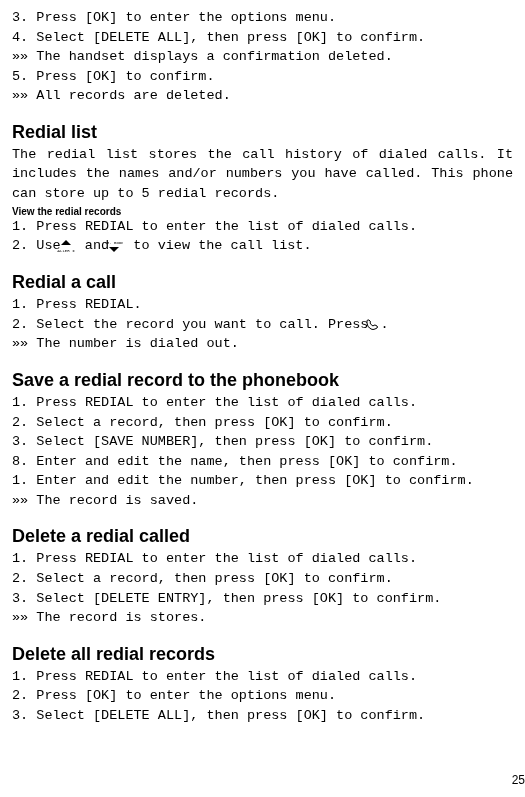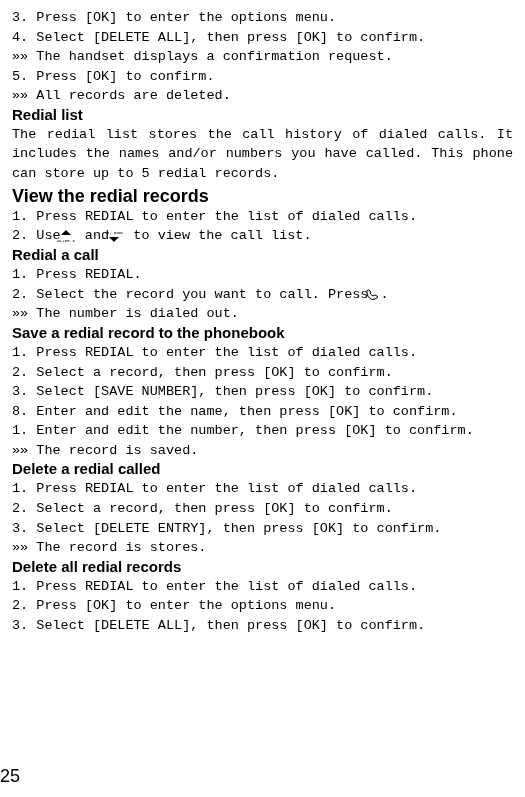--- a/index.html
+++ b/index.html
@@ -19,54 +19,55 @@
     .line {
       font-size: 13.5px;
       line-height: 1.45;
       margin-bottom: 0px;
       font-family: Liberation Mono, monospace;
     }
     .justify {
       text-align: justify;
     }
     .heading {
-      font-size: 15px;
+      font-size: 18px;
       font-weight: bold;
+      margin-top: 16px;
       margin-bottom: 2px;
     }
     .subheading {
-      font-size: 18px;
+      font-size: 10px;
       font-weight: bold;
       margin-top: 2px;
       margin-bottom: 0px;
     }
     .indent {
       padding-left: 14px;
       text-indent: -14px;
     }
     .page-num {
       position: absolute;
       bottom: 10px;
       left: 0;
       right: 0;
-      text-align: left;
-      font-size: 18px;
+      text-align: right;
+      font-size: 12px;
     }
     .icon {
       display: inline-block;
       vertical-align: middle;
       margin: 0 1px;
     }
   </style>
 </head>
 <body>
 
 <div class="line indent">3. Press [OK] to enter the options menu.</div>
 <div class="line indent">4. Select [DELETE ALL], then press [OK] to confirm.</div>
-<div class="line">»» The handset displays a confirmation request.</div>
+<div class="line">»» The handset displays a confirmation deleted.</div>
 <div class="line indent">5. Press [OK] to confirm.</div>
 <div class="line">»» All records are deleted.</div>
 
 <div class="heading">Redial list</div>
 <div class="line justify">The redial list stores the call history of dialed calls. It includes the names and/or numbers you have called. This phone can store up to 5 redial records.</div>
 <div class="subheading">View the redial records</div>
 <div class="line indent">1. Press REDIAL to enter the list of dialed calls.</div>
 <div class="line indent">2. Use <span class="icon"><svg class="icon" width="18" height="14" viewBox="0 0 18 14">
         <path d="M9 1 L14 6 L11 6 L11 6 L7 6 L7 6 L4 6 Z" fill="#000"></path>
         <text x="9" y="13" font-size="4" text-anchor="middle" fill="#000">CALLER ID</text>

